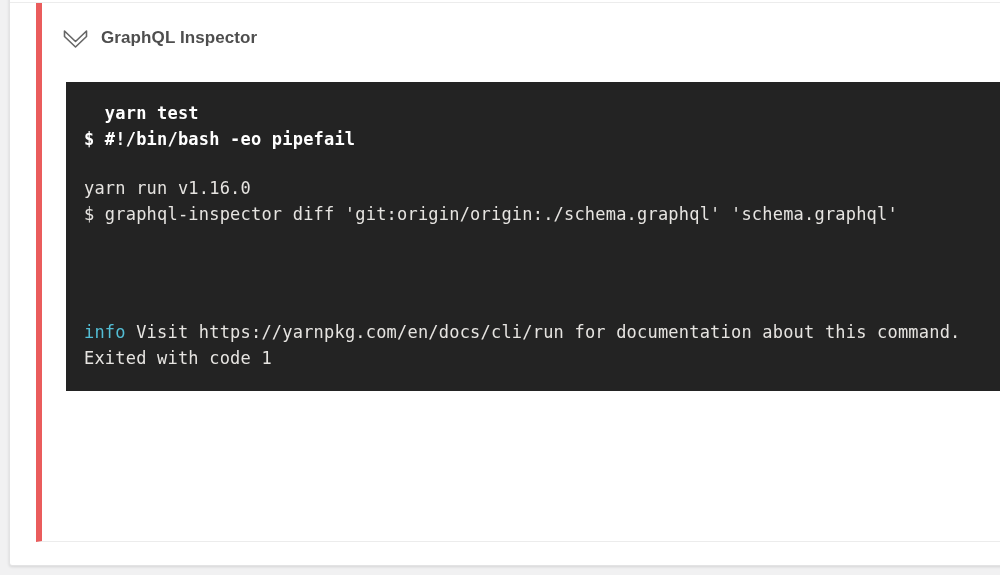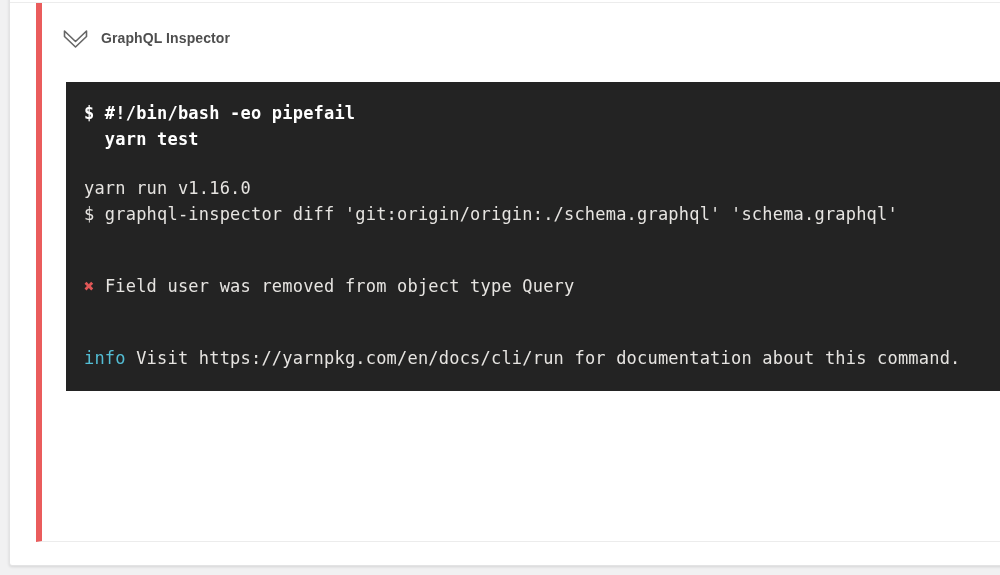--- a/index.html
+++ b/index.html
@@ -48,21 +48,21 @@
     display: flex;
     align-items: center;
     height: 79px;
     padding-left: 21px;
     padding-bottom: 10px;
     gap: 13px;
     cursor: pointer;
   }
   .collapse-icon { flex: 0 0 auto; display: block; }
   .step-title {
-    font-size: 14px;
+    font-size: 17px;
     font-weight: bold;
     color: var(--header-text);
     letter-spacing: 0.1px;
   }
   .terminal {
     margin-left: 24px;
     background: var(--terminal-bg);
     padding: 18px 18px 20px 18px;
     font-family: "DejaVu Sans Mono", monospace;
     font-size: 17px;
@@ -85,28 +85,28 @@
 
   <div class="step">
     <div class="step-header">
       <svg class="collapse-icon" width="25" height="22" viewBox="0 0 25 22">
         <polygon points="1.5,4 12.5,14.5 23.5,4 23.5,9.5 12.5,20 1.5,9.5" fill="none" stroke="var(--icon-gray)" stroke-width="1.6" stroke-linejoin="round"></polygon>
       </svg>
       <span class="step-title">GraphQL Inspector</span>
     </div>
 
     <div class="terminal">
+        <div class="term-line"><span class="t-bold">  yarn test</span></div>
         <div class="term-line"><span class="t-bold">$ #!/bin/bash -eo pipefail</span></div>
-        <div class="term-line"><span class="t-bold">  yarn test</span></div>
         <div class="term-line blank"></div>
         <div class="term-line"><span>yarn run v1.16.0</span></div>
         <div class="term-line"><span>$ graphql-inspector diff 'git:origin/origin:./schema.graphql' 'schema.graphql'</span></div>
         <div class="term-line blank"></div>
         <div class="term-line blank"></div>
-        <div class="term-line"><span class="t-red">✖ </span><span>Field user was removed from object type Query</span></div>
         <div class="term-line blank"></div>
         <div class="term-line blank"></div>
         <div class="term-line"><span class="t-cyan">info</span><span> Visit https://yarnpkg.com/en/docs/cli/run for documentation about this command.</span></div>
+        <div class="term-line"><span>Exited with code 1</span></div>
       </div>
   </div>
 
   <div></div>
 </div>
 
 </body></html>

